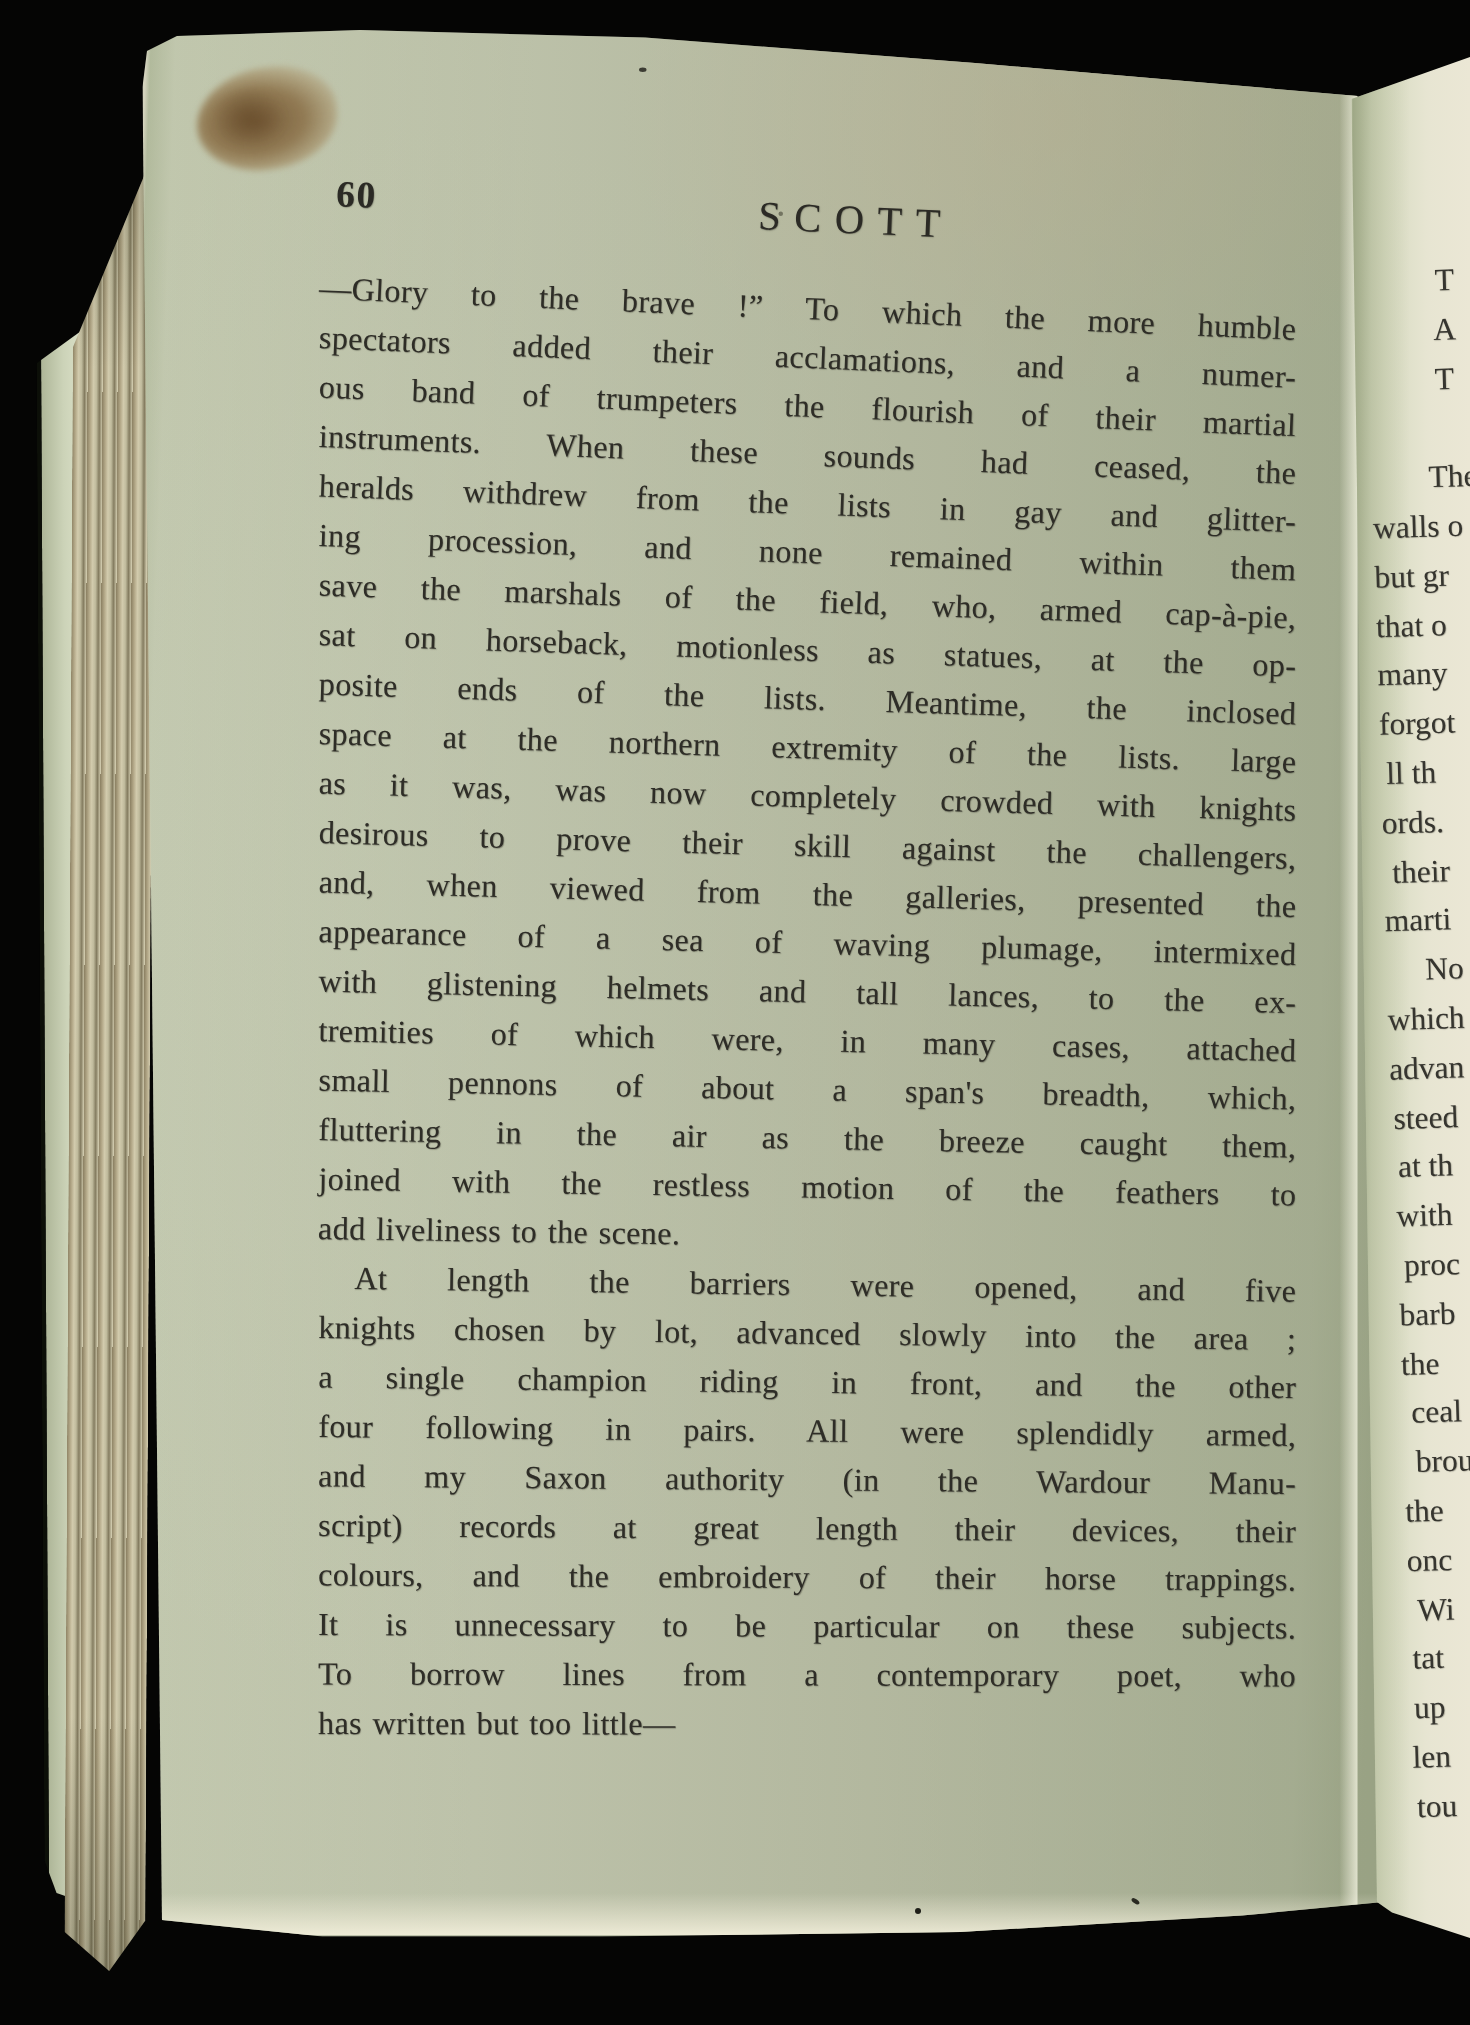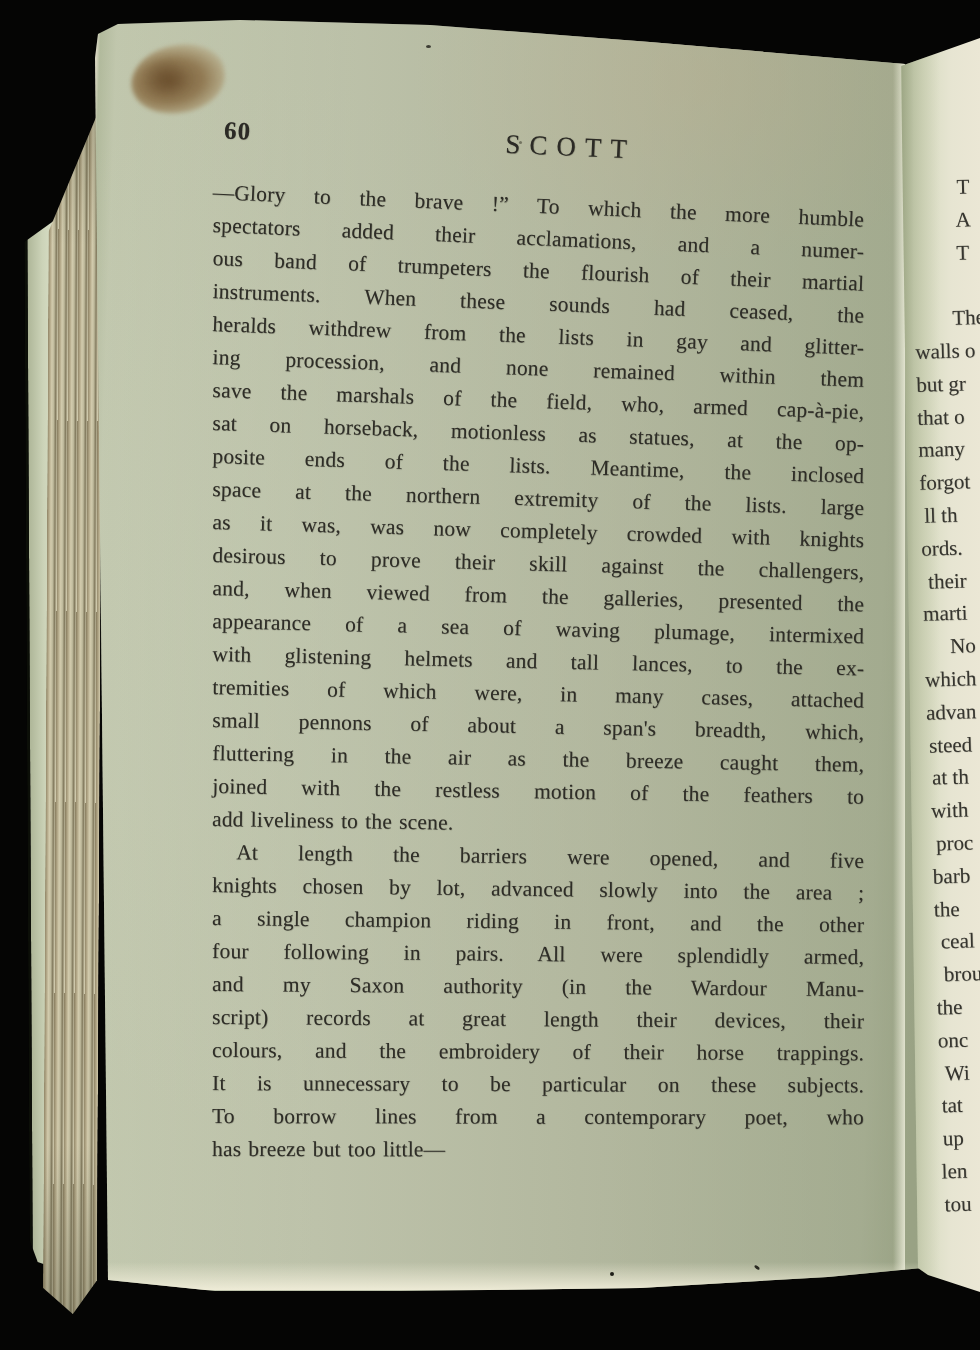--- a/index.html
+++ b/index.html
@@ -113,21 +113,21 @@
         <div class="tline flush" style="transform: rotate(0.86deg);">add liveliness to the scene.</div>
         <div class="tline indent" style="transform: rotate(0.78deg);">At length the barriers were opened, and five</div>
         <div class="tline" style="transform: rotate(0.7deg);">knights chosen by lot, advanced slowly into the area ;</div>
         <div class="tline" style="transform: rotate(0.62deg);">a single champion riding in front, and the other</div>
         <div class="tline" style="transform: rotate(0.53deg);">four following in pairs.  All were splendidly armed,</div>
         <div class="tline" style="transform: rotate(0.45deg);">and my Saxon authority (in the Wardour Manu-</div>
         <div class="tline" style="transform: rotate(0.37deg);">script) records at great length their devices, their</div>
         <div class="tline" style="transform: rotate(0.29deg);">colours, and the embroidery of their horse trappings.</div>
         <div class="tline" style="transform: rotate(0.21deg);">It is unnecessary to be particular on these subjects.</div>
         <div class="tline" style="transform: rotate(0.12deg);">To borrow lines from a contemporary poet, who</div>
-        <div class="tline flush" style="transform: rotate(0.08deg);">has breeze but too little—</div>
+        <div class="tline flush" style="transform: rotate(0.08deg);">has written but too little—</div>
       </div>
 
     <div class="speck spk1"></div>
     <div class="speck spk2"></div>
     <div class="speck spk3"></div>
     <div class="speck spk4"></div>
   </div>
 
   <div class="right-page">
     <div class="frags">

